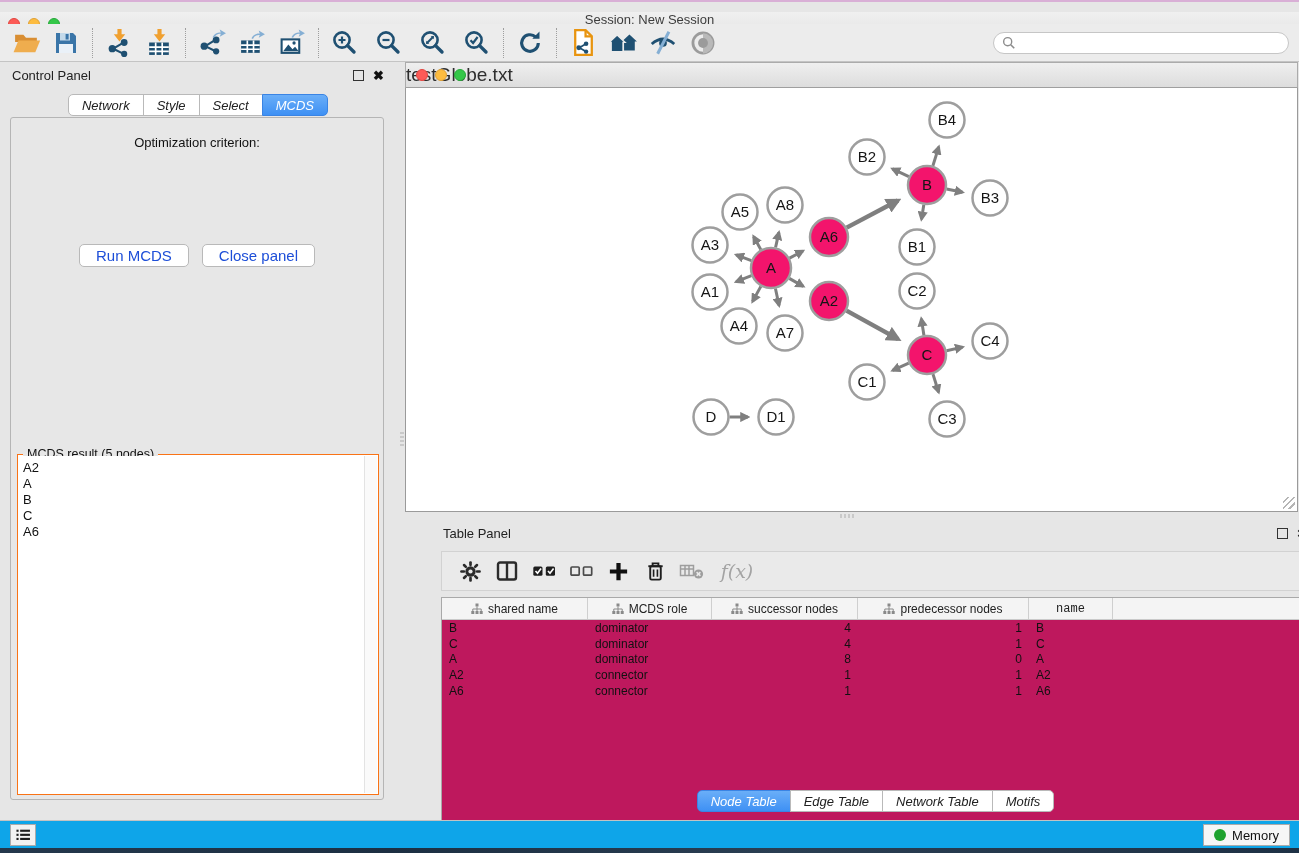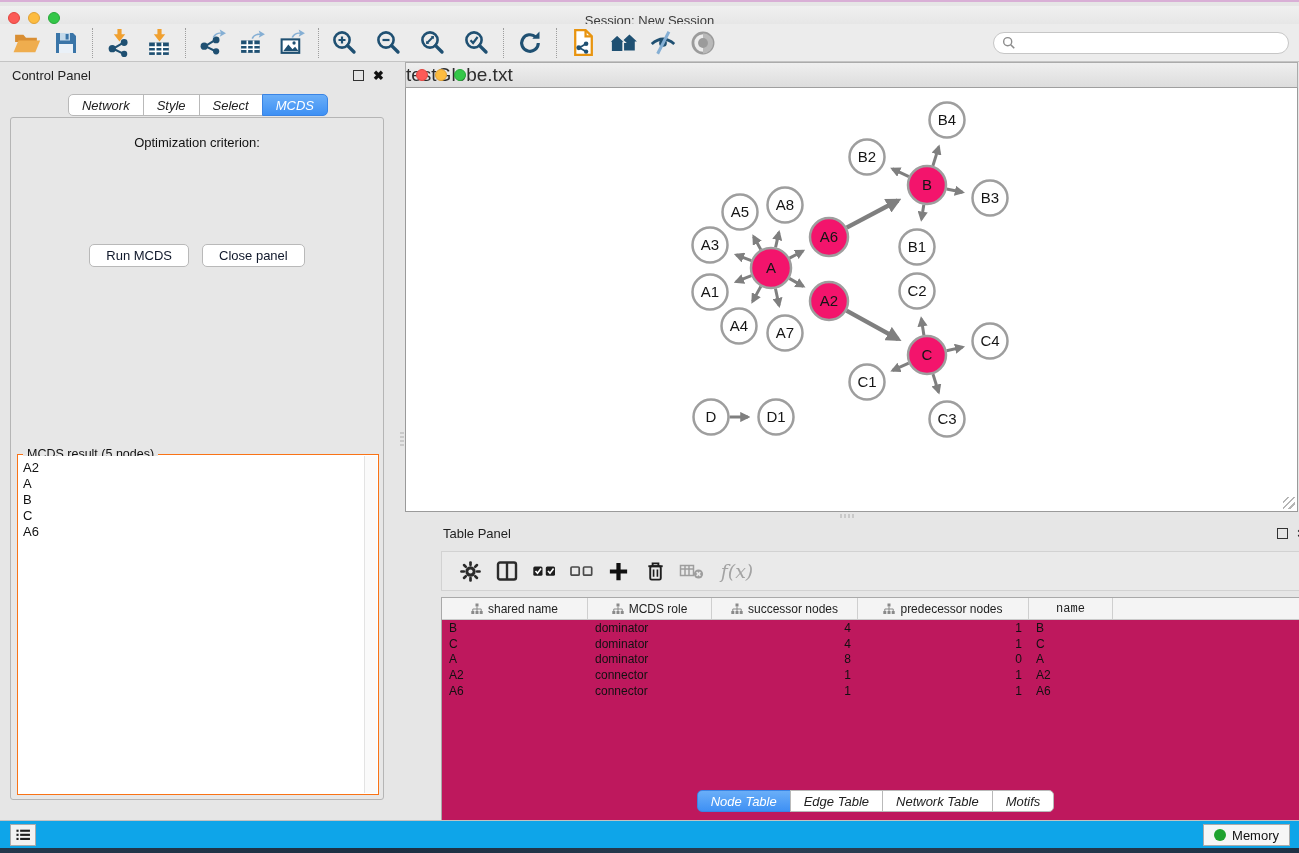--- a/index.html
+++ b/index.html
@@ -2,21 +2,21 @@
 <html><head>
 <meta charset="utf-8">
 <style>
   * { margin:0; padding:0; box-sizing:border-box; }
   html,body { width:1299px; height:853px; overflow:hidden; }
   body { font-family:"Liberation Sans", sans-serif; font-size:13px; color:#222; background:#E6E6E6; position:relative; }
   .app { position:absolute; inset:0; }
 
   
   .desktop-top { position:absolute; left:0; top:0; right:0; height:2px; background:#D9AFD6; }
-  .titlebar { position:absolute; left:0; top:6px; right:0; height:22px; background:linear-gradient(#F0F0F0,#E4E4E4); display:flex; align-items:flex-end; }
+  .titlebar { position:absolute; left:0; top:12px; right:0; height:22px; background:linear-gradient(#F0F0F0,#E4E4E4); display:flex; align-items:flex-start; }
   .tl-group { position:absolute; left:8px; top:6px; display:flex; gap:8px; }
   .tl { width:12px; height:12px; border-radius:50%; }
   .tl.red { background:#FC5B57; border:1px solid #E2453F; }
   .tl.yellow { background:#FDBC40; border:1px solid #E0A135; }
   .tl.green { background:#34C749; border:1px solid #27A83A; }
   .win-title { width:100%; text-align:center; color:#3d3d3d; font-size:13px; }
 
   .toolbar { position:absolute; left:0; top:24px; right:0; height:38px; background:#ECECEC; border-bottom:1px solid #C4C4C4; display:flex; align-items:center; padding-left:10px; }
   .tbi { width:32px; height:32px; display:flex; align-items:center; justify-content:center; flex:none; }
   .tb-group { display:flex; gap:8px; }
@@ -40,21 +40,21 @@
   .seg.active { background:linear-gradient(#6AAEF8,#3E90F4); border-color:#3A84E4; color:#fff; }
 
   .cp-body { position:absolute; left:8px; top:53px; width:374px; height:683px; background:#E7E7E7; border:1px solid #B5B5B5; border-radius:3px; }
   .opt-label { text-align:center; margin-top:17px; font-size:13px; color:#111; }
   .combo { position:absolute; left:33px; top:93px; width:314px; height:24px; background:#fff; border:1px solid #ABABAB; border-radius:5px; display:flex; align-items:center; }
   .combo-text { padding-left:9px; font-size:13px; color:#111; flex:1; white-space:nowrap; overflow:hidden; }
   .combo-stepper { width:19px; height:20px; margin-right:2px; border-radius:4px; background:linear-gradient(#79B6FA,#3D8EF5); display:flex; flex-direction:column; align-items:center; justify-content:center; gap:2px; flex:none; }
   .chev-up { width:0; height:0; border-left:4px solid transparent; border-right:4px solid transparent; border-bottom:5px solid #fff; }
   .chev-down { width:0; height:0; border-left:4px solid transparent; border-right:4px solid transparent; border-top:5px solid #fff; }
   .cp-buttons { position:absolute; left:0; right:0; top:126px; display:flex; justify-content:center; gap:13px; }
-  .mac-btn { background:#fff; border:1px solid #B9B9B9; border-radius:5px; height:23px; padding:0 16px; font-size:13px; color:#0f172a; display:flex; align-items:center; font-family:"Liberation Sans", sans-serif; }
+  .mac-btn { background:#fff; border:1px solid #B9B9B9; border-radius:5px; height:23px; padding:0 16px; font-size:15px; color:#1d4ed8; display:flex; align-items:center; font-family:"Liberation Sans", sans-serif; }
 
   .result-fieldset { position:absolute; left:6px; top:336px; width:362px; height:341px; border:1px solid #f97316; background:#fff; }
   .result-legend { position:absolute; top:-8px; left:5px; background:#E7E7E7; padding:0 4px; font-size:12.5px; color:#111; }
   .result-list { position:absolute; inset:1px 14px 1px 1px; background:#fff; padding:4px 0 0 4px; overflow:hidden; }
   .result-item { font-size:13px; line-height:16px; color:#111; }
   .result-scroll { position:absolute; top:1px; bottom:1px; right:1px; width:13px; background:#FAFAFA; border-left:1px solid #E3E3E3; }
 
   
   .network-window { position:absolute; left:405px; top:62px; width:893px; height:450px; }
   .nw-titlebar { height:26px; background:linear-gradient(#EFEFEF,#DDDDDD); border:1px solid #ABABAB; border-bottom:1px solid #9F9F9F; display:flex; align-items:center; position:relative; }

